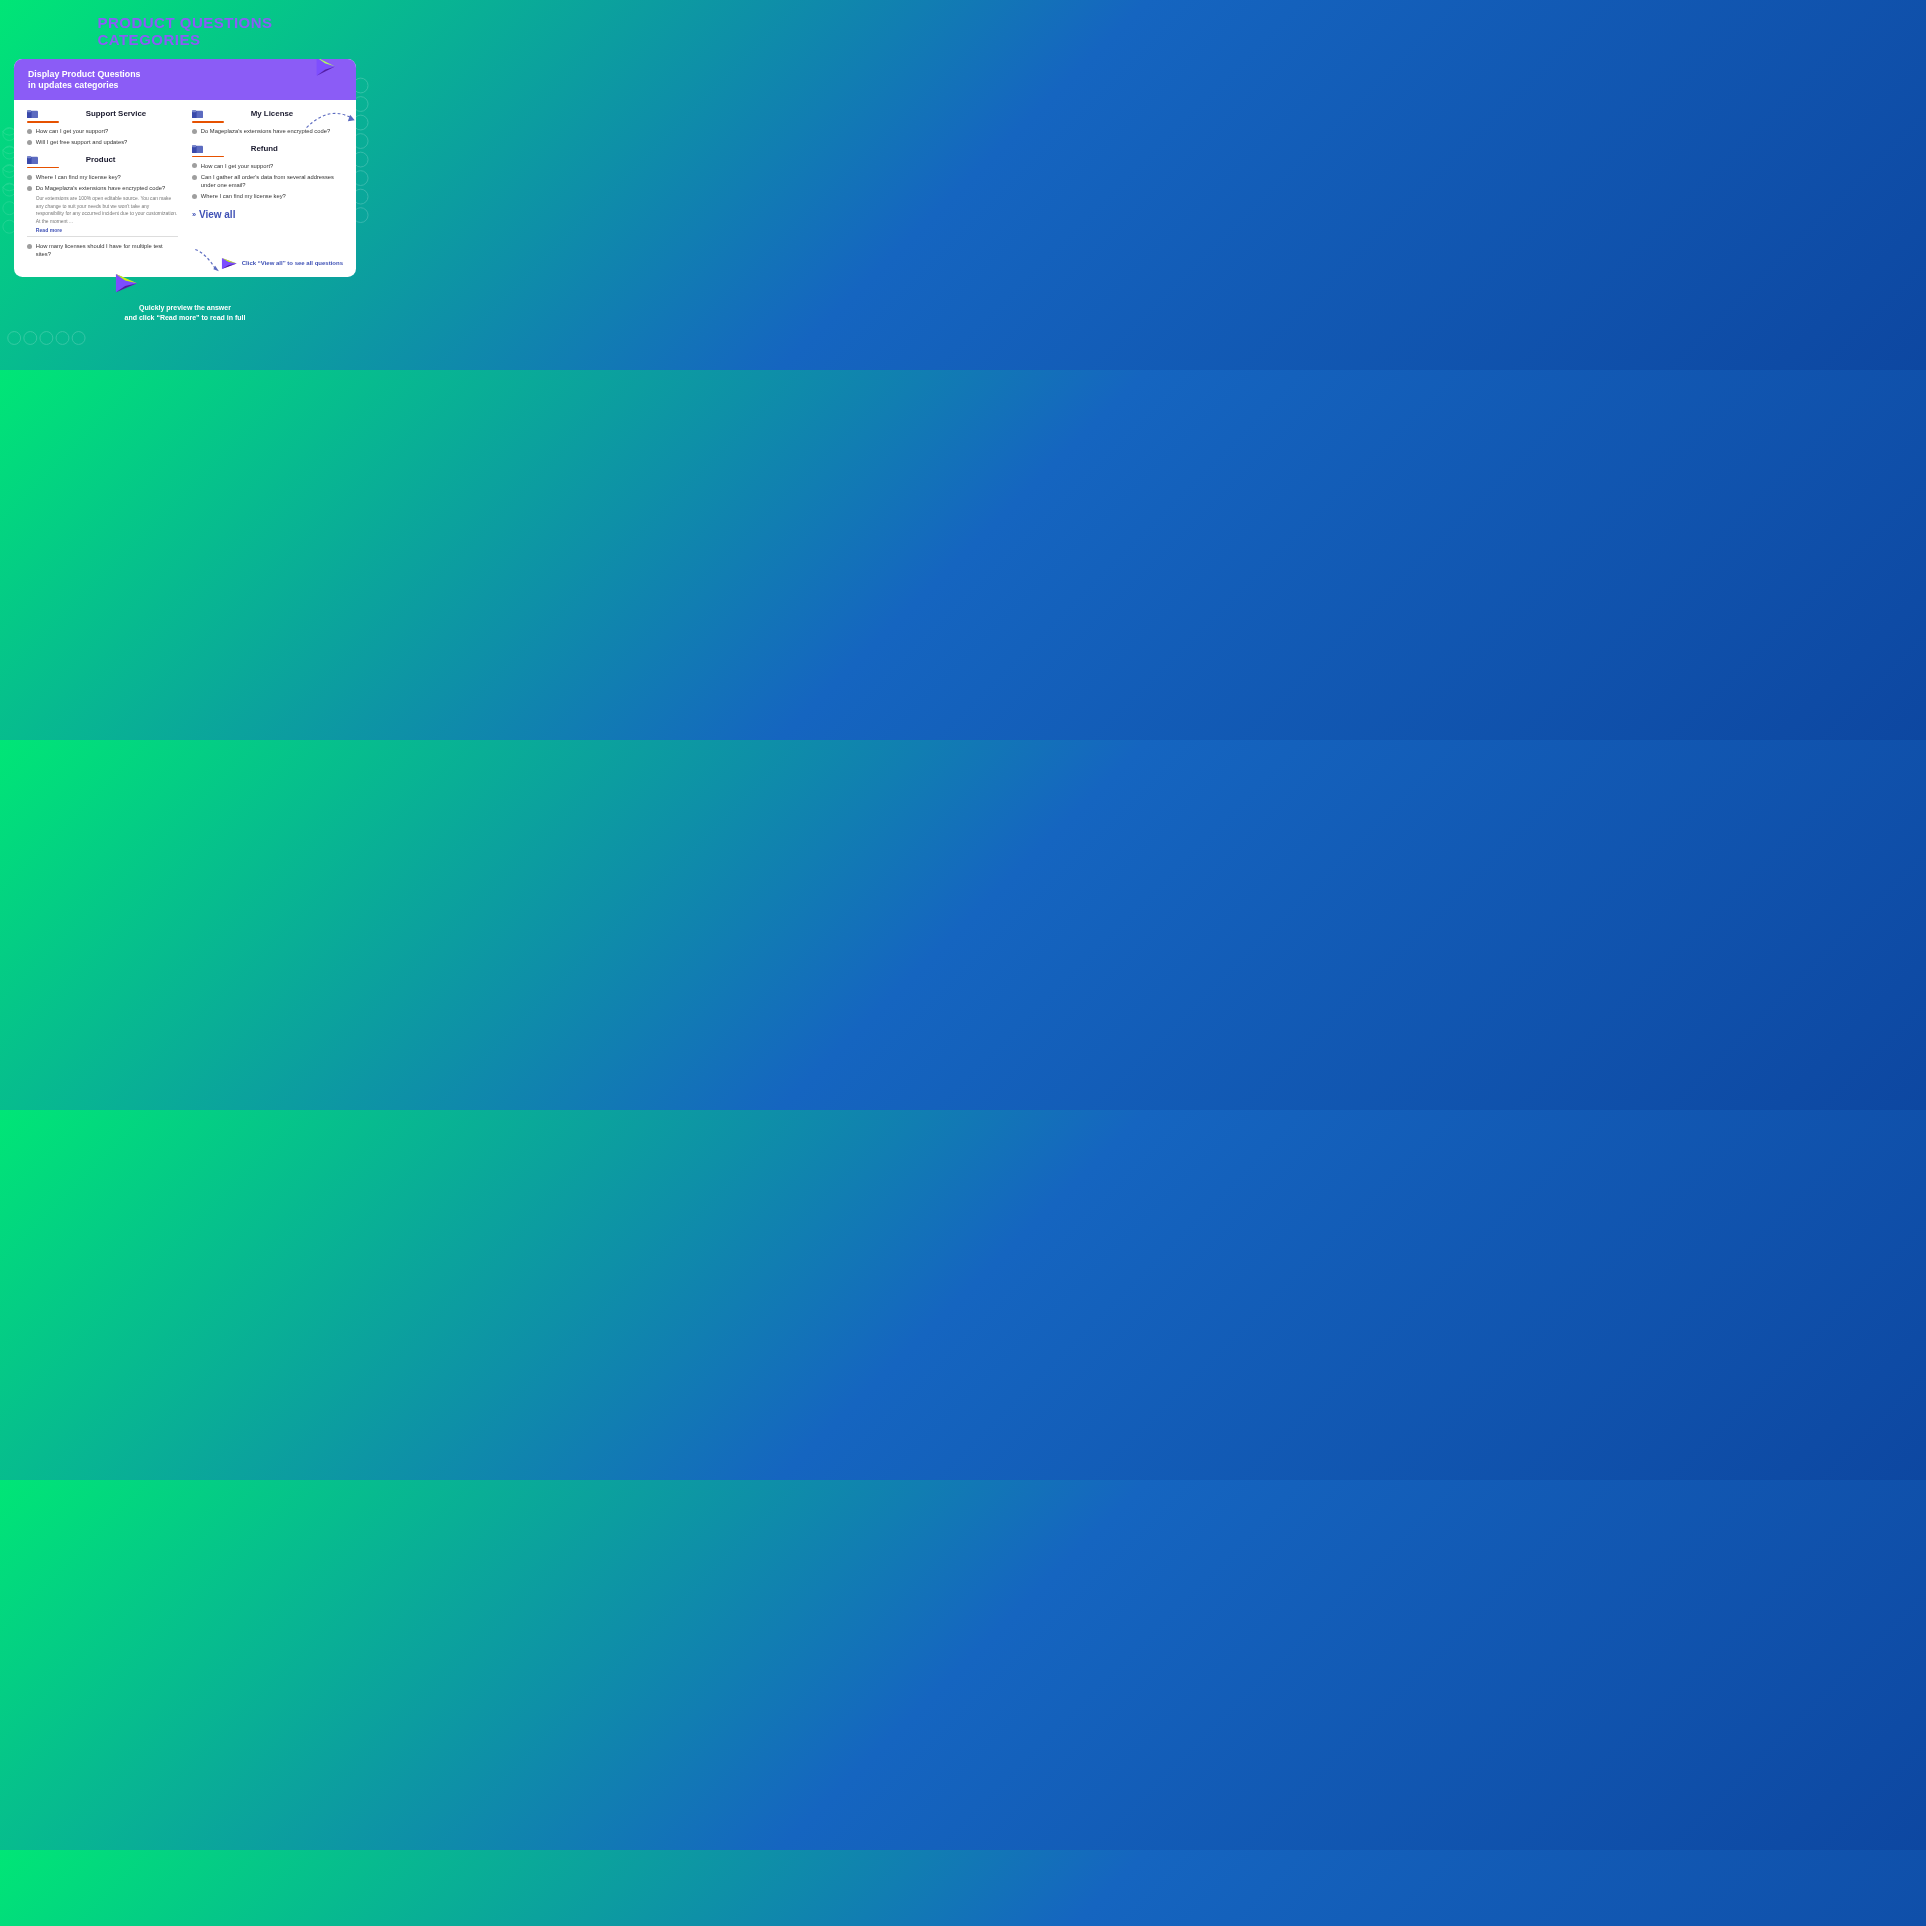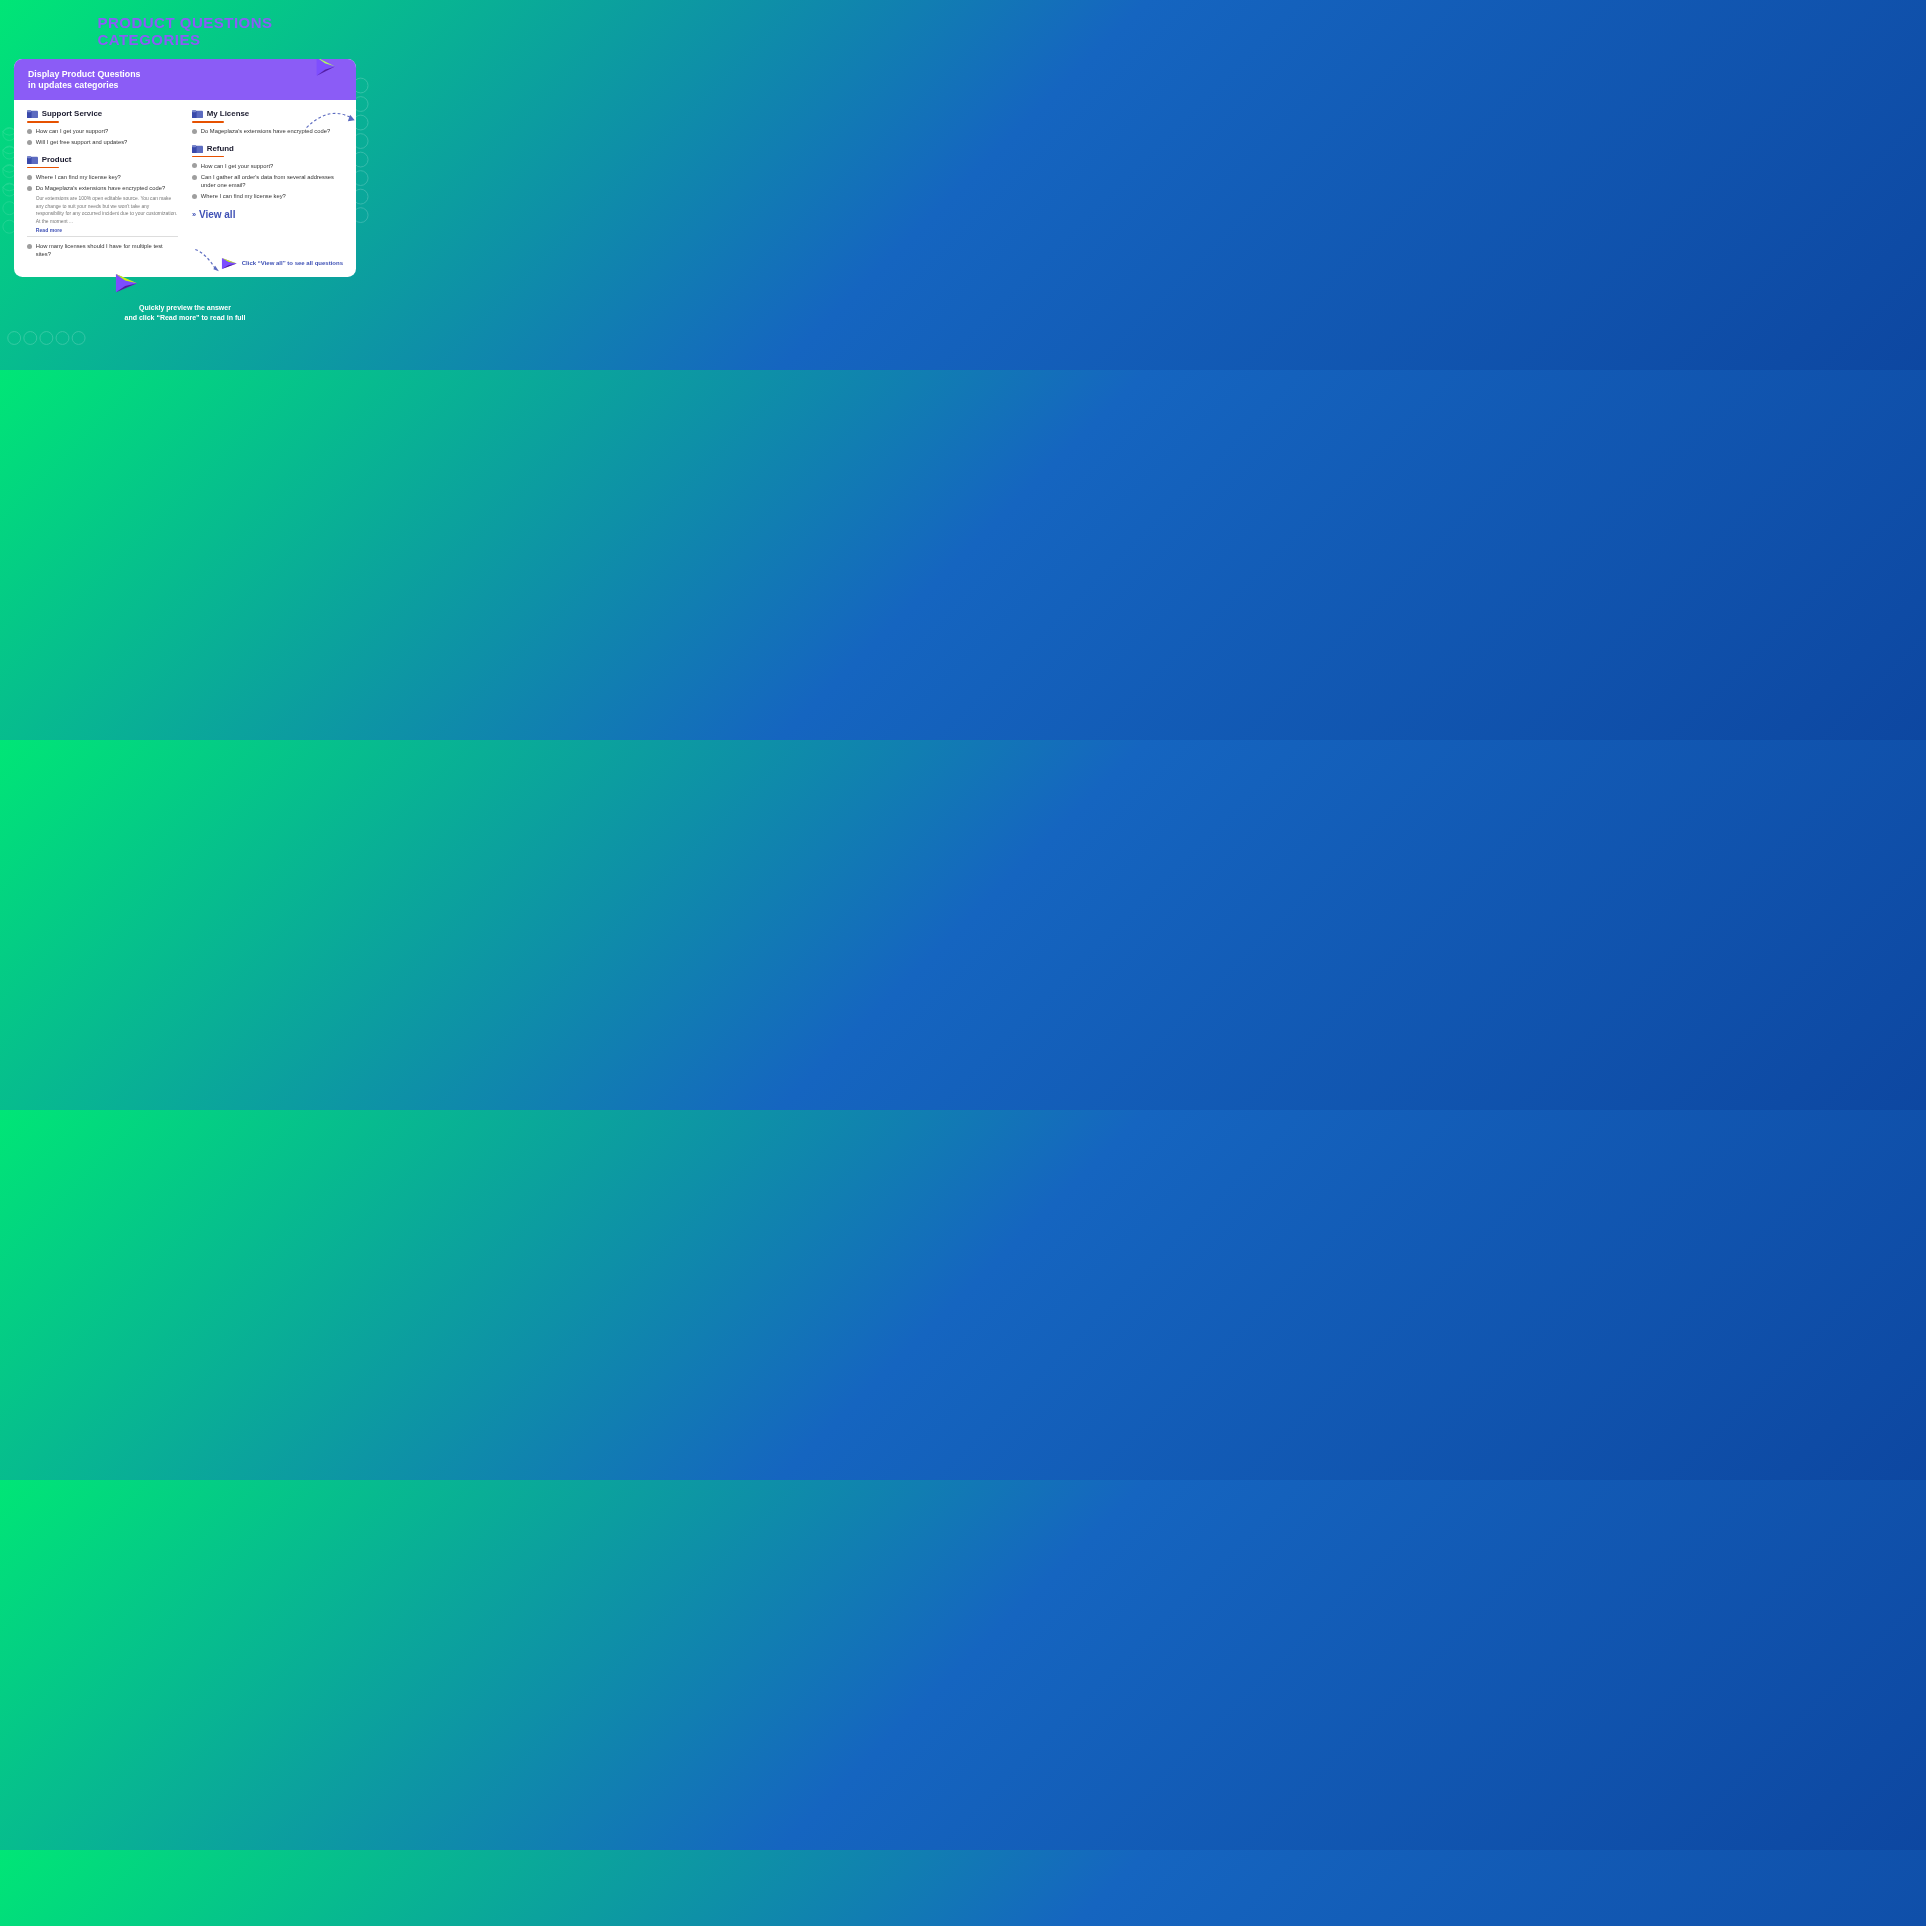--- a/index.html
+++ b/index.html
@@ -89,20 +89,21 @@
     .folder-icon {
       width: 11px;
       height: 9.2px;
       flex-shrink: 0;
     }
 
     .category-title {
       font-size: 7.9px;
       font-weight: 800;
       color: #1a1a2e;
+      margin-left: 44px;
     }
 
     .category-underline {
       width: 32px;
       height: 1.4px;
       background: #e65100;
       border-radius: 0.9px;
       margin-bottom: 4.6px;
     }
 

